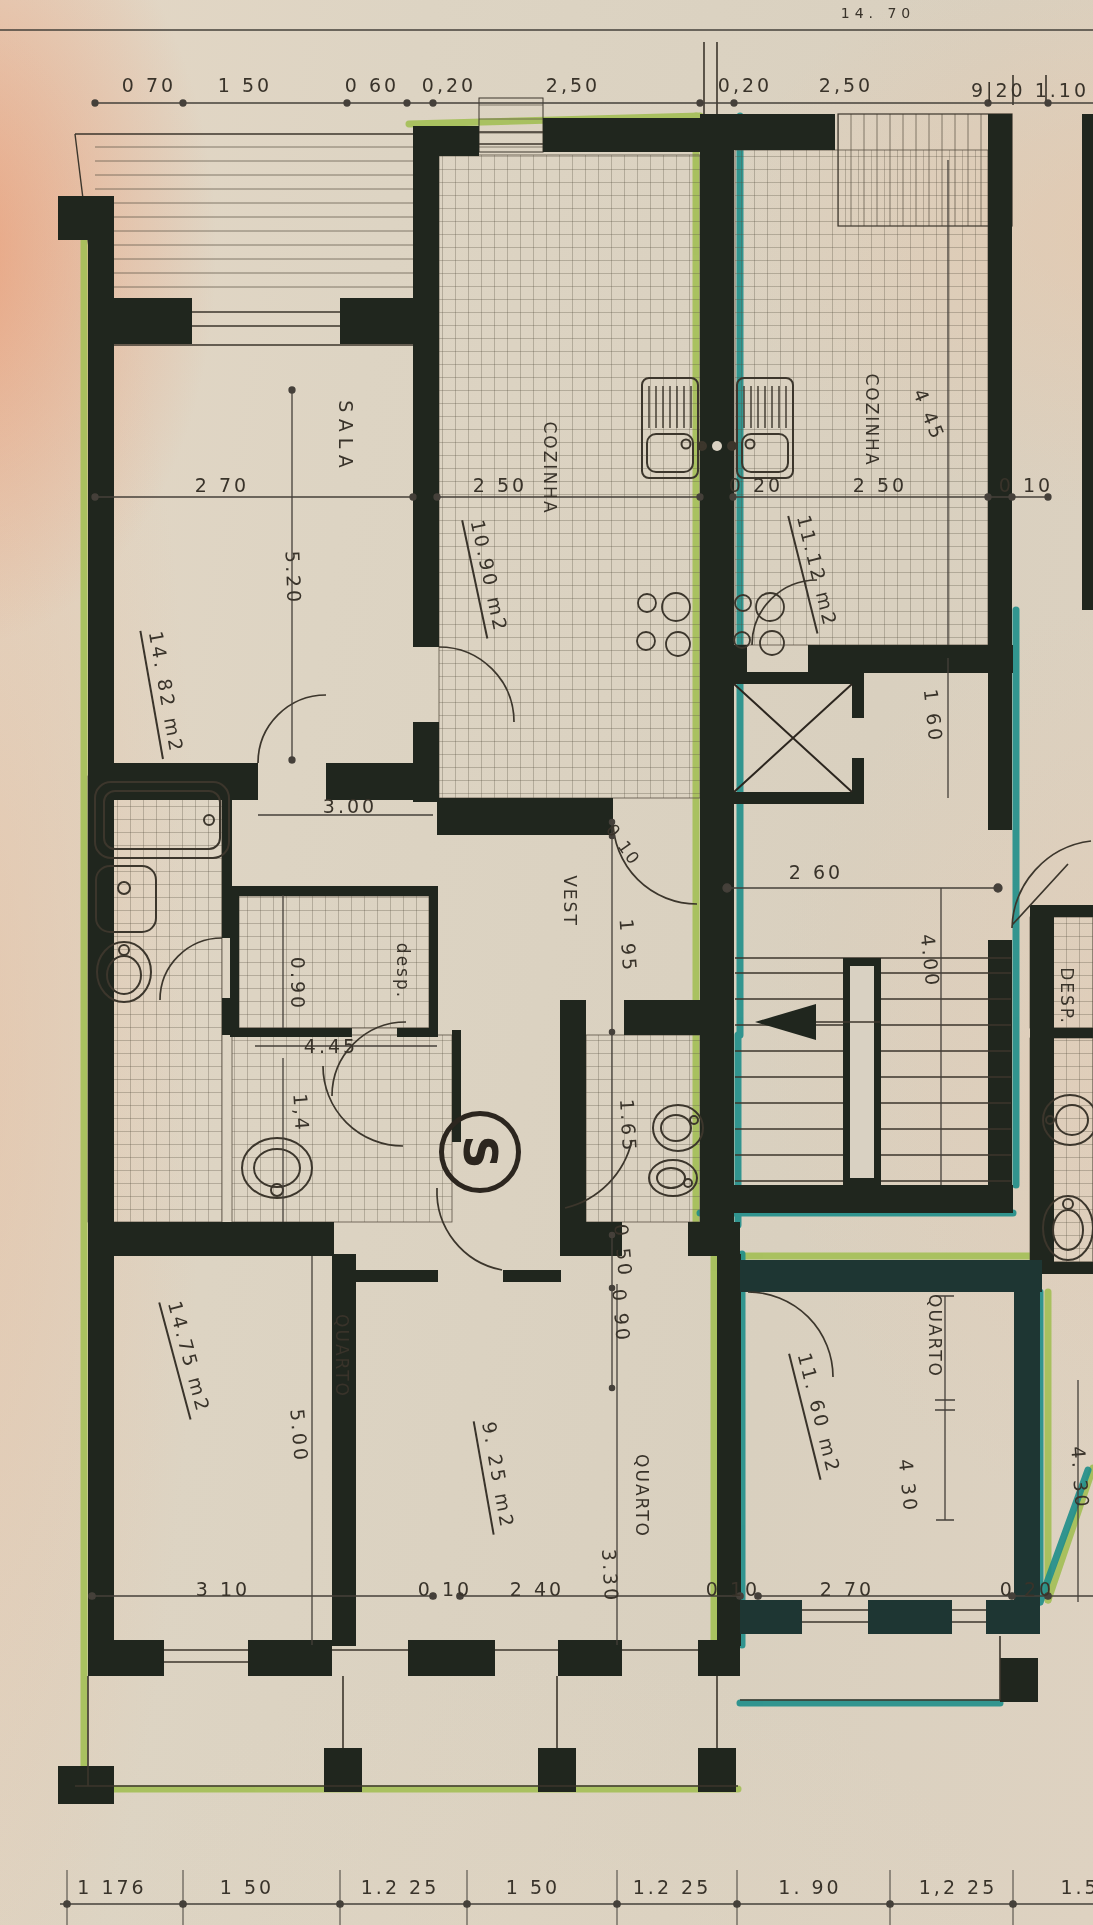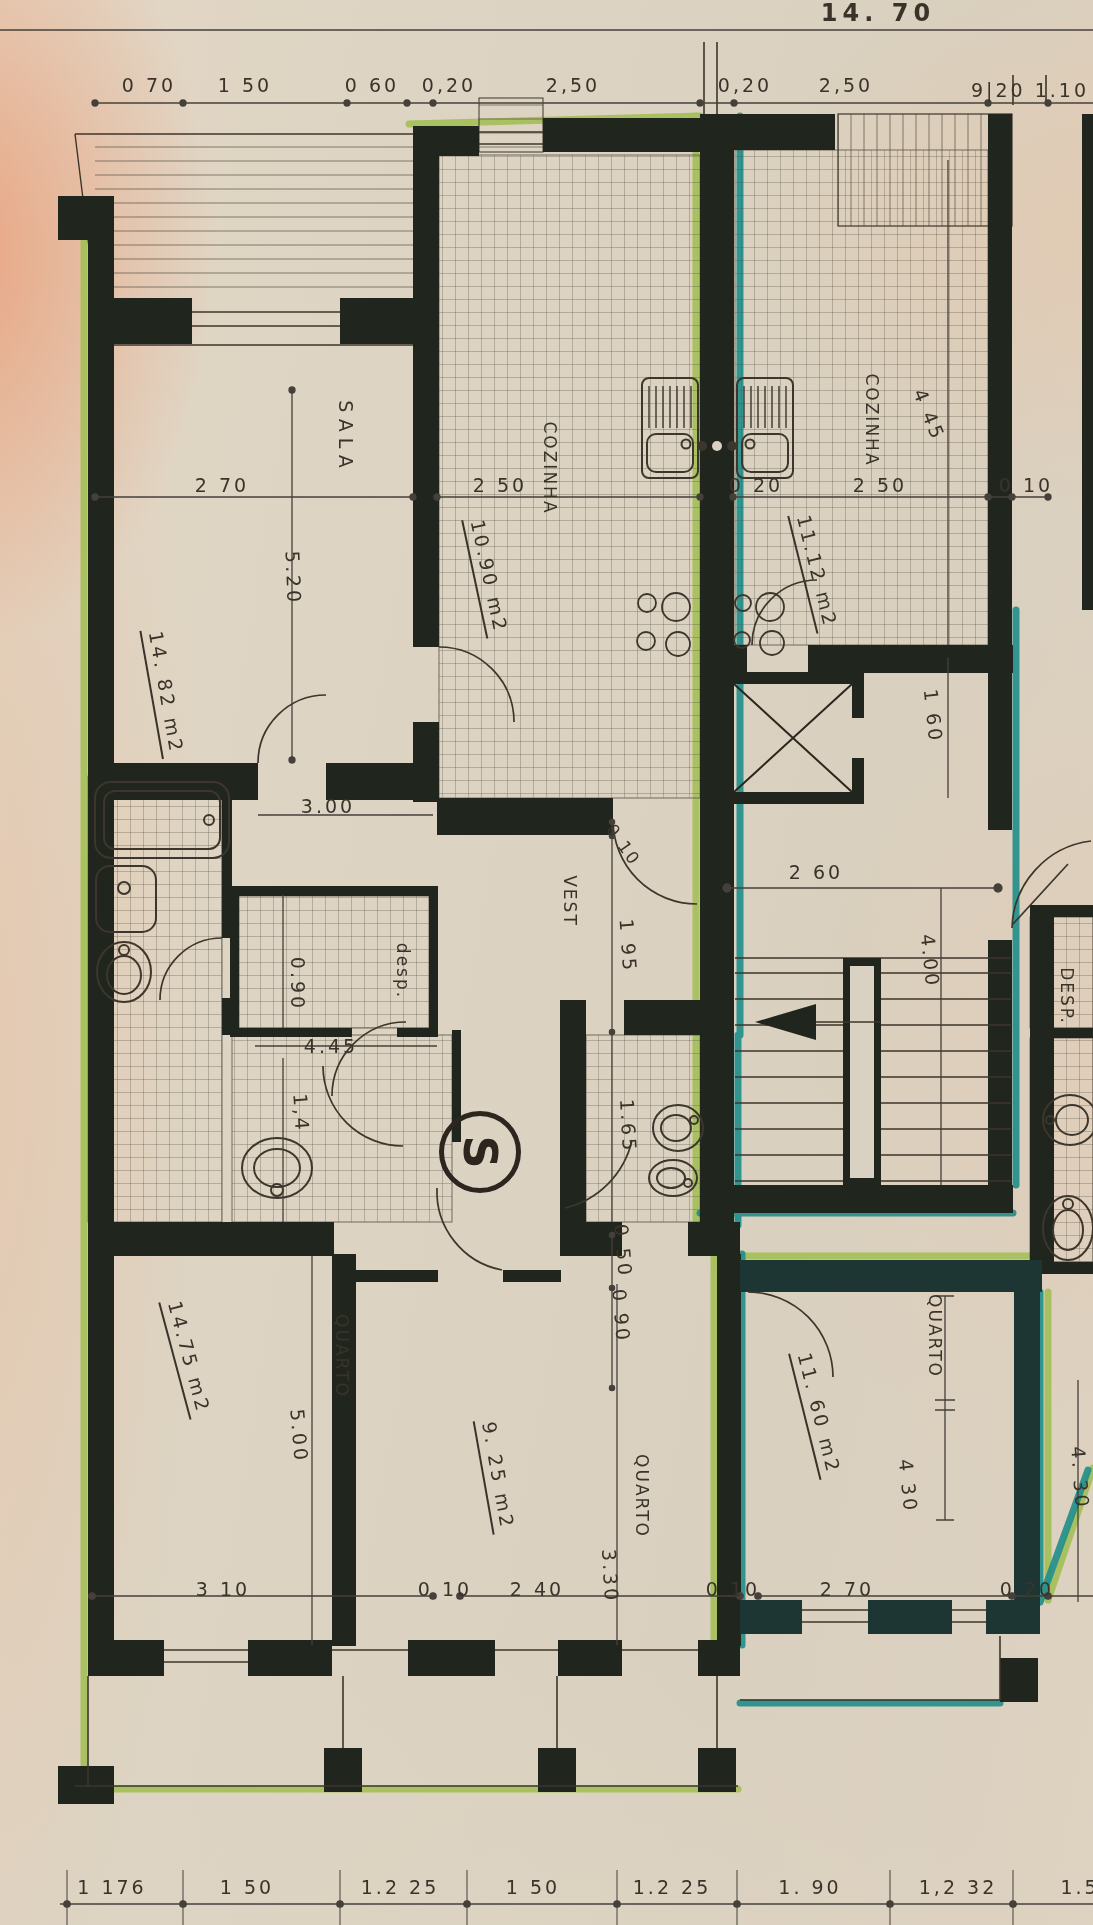--- a/index.html
+++ b/index.html
@@ -16,21 +16,21 @@
   }
   .plan{position:relative;width:1093px;height:1925px;}
   svg.draw{position:absolute;left:0;top:0;}
   .lb{
     position:absolute;color:#39332a;font-size:19px;font-weight:500;
     letter-spacing:3px;white-space:nowrap;line-height:1;
     transform:translate(-50%,-50%) rotate(var(--r,0deg));
   }
   .lb.room{letter-spacing:6px;font-size:19px;}
   .lb.sm{font-size:17px;letter-spacing:2px;}
-  .lb.xl{font-size:24px;letter-spacing:5px;font-weight:bold;}
+  .lb.xl{font-size:14px;letter-spacing:5px;}
   .lb.ul{border-bottom:2px solid #39332a;padding:0 3px 4px 3px;}
   .scircle{
     position:absolute;left:480px;top:1152px;width:72px;height:72px;
     border:5px solid #2c261f;border-radius:50%;
     display:flex;align-items:center;justify-content:center;
     transform:translate(-50%,-50%);
   }
   .scircle span{font-size:46px;font-weight:600;color:#2c261f;transform:rotate(90deg);}
 </style>
 </head>
@@ -319,21 +319,21 @@
   <div class="lb" style="left:449px;top:85px">0,20</div>
   <div class="lb" style="left:573px;top:85px">2,50</div>
   <div class="lb" style="left:745px;top:85px">0,20</div>
   <div class="lb" style="left:846px;top:85px">2,50</div>
   <div class="lb" style="left:1030px;top:90px">9|20 1.10</div>
 
   <div class="lb room" style="left:345px;top:437px;--r:90deg">SALA</div>
   <div class="lb" style="left:222px;top:485px">2 70</div>
   <div class="lb" style="left:293px;top:578px;--r:88deg">5.20</div>
   <div class="lb ul" style="left:163px;top:693px;--r:80deg">14. 82 m2</div>
-  <div class="lb" style="left:328px;top:806px">3.00</div>
+  <div class="lb" style="left:350px;top:806px">3.00</div>
 
   <div class="lb room sm" style="left:549px;top:468px;--r:90deg">COZINHA</div>
   <div class="lb" style="left:500px;top:485px">2 50</div>
   <div class="lb ul" style="left:486px;top:577px;--r:78deg">10.90 m2</div>
 
   <div class="lb" style="left:756px;top:485px">0 20</div>
   <div class="lb" style="left:880px;top:485px">2 50</div>
   <div class="lb" style="left:1026px;top:485px">0 10</div>
 
   <div class="lb room sm" style="left:871px;top:420px;--r:90deg">COZINHA</div>
@@ -378,21 +378,21 @@
   <div class="lb" style="left:733px;top:1589px">0 10</div>
   <div class="lb" style="left:847px;top:1589px">2 70</div>
   <div class="lb" style="left:1027px;top:1589px">0 20</div>
 
   <div class="lb" style="left:112px;top:1887px">1 176</div>
   <div class="lb" style="left:247px;top:1887px">1 50</div>
   <div class="lb" style="left:400px;top:1887px">1.2 25</div>
   <div class="lb" style="left:533px;top:1887px">1 50</div>
   <div class="lb" style="left:672px;top:1887px">1.2 25</div>
   <div class="lb" style="left:810px;top:1887px">1. 90</div>
-  <div class="lb" style="left:958px;top:1887px">1,2 32</div>
+  <div class="lb" style="left:958px;top:1887px">1,2 25</div>
   <div class="lb" style="left:1080px;top:1887px">1.5</div>
 
   <div class="scircle">
     <span>S</span>
   </div>
 </div>
 
 </div>
 
 </body></html>

